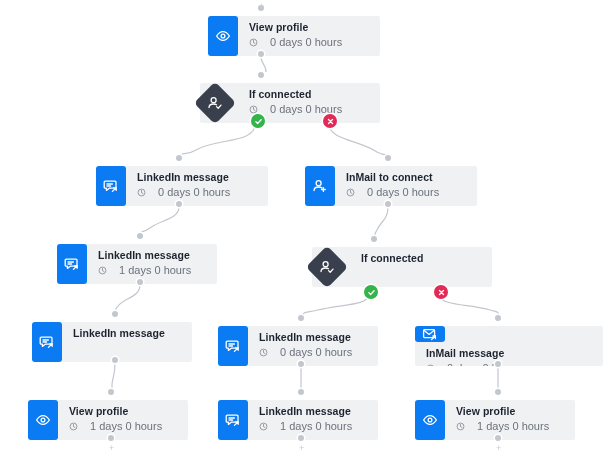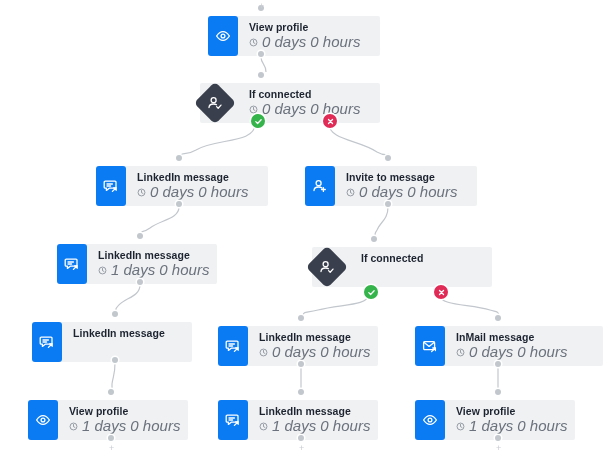--- a/index.html
+++ b/index.html
@@ -78,28 +78,27 @@
   .node .title {
     font-size: 10.5px;
     font-weight: bold;
     color: #1d2430;
     line-height: 13px;
     white-space: nowrap;
     letter-spacing: 0.05px;
   }
   .node .meta {
     margin-top: 2px;
-    font-size: 15px;
+    font-size: 11px;
     color: #6b727d;
     line-height: 12px;
     white-space: nowrap;
     display: flex;
     align-items: center;
-    gap: 4px;
-    font-style: italic;
+    gap: 12px;
   }
   .node .meta .clock-icon {
     display: inline-flex;
     width: 9px;
     height: 9px;
   }
   
   .badge {
     position: absolute;
     width: 14px;
@@ -215,21 +214,21 @@
       </div>
       <div class="node" style="left: 305px; top: 166px; width: 172px;">
         <div class="icon-box">
           <svg width="16" height="16" viewBox="0 0 16 16">
             <circle cx="6.6" cy="5.2" r="2.5" stroke="#ffffff" fill="none" stroke-width="1.3" stroke-linecap="round" stroke-linejoin="round"></circle>
             <path d="M2 12.6 C2 10.2 4.1 9 6.6 9 C8 9 9.2 9.4 10 10.1" stroke="#ffffff" fill="none" stroke-width="1.3" stroke-linecap="round" stroke-linejoin="round"></path>
             <path d="M11.4 9.6 V13.4 M9.5 11.5 H13.3" stroke="#ffffff" fill="none" stroke-width="1.3" stroke-linecap="round" stroke-linejoin="round"></path>
           </svg>
         </div>
         <div class="labels">
-          <div class="title">Invite to message</div>
+          <div class="title">InMail to connect</div>
           <div class="meta">
             <span class="clock-icon">
               <svg width="9" height="9" viewBox="0 0 12 12">
                 <circle cx="6" cy="6" r="4.6" fill="none" stroke="#7b828d" stroke-width="1"></circle>
                 <path d="M6 3.3 V6.2 L7.9 7.2" fill="none" stroke="#7b828d" stroke-width="1" stroke-linecap="round"></path>
               </svg>
             </span>
             <span>0 days 0 hours</span>
           </div>
         </div>
@@ -295,21 +294,21 @@
             <span class="clock-icon">
               <svg width="9" height="9" viewBox="0 0 12 12">
                 <circle cx="6" cy="6" r="4.6" fill="none" stroke="#7b828d" stroke-width="1"></circle>
                 <path d="M6 3.3 V6.2 L7.9 7.2" fill="none" stroke="#7b828d" stroke-width="1" stroke-linecap="round"></path>
               </svg>
             </span>
             <span>0 days 0 hours</span>
           </div>
         </div>
       </div>
-      <div class="node" style="left: 415px; top: 326px; width: 188px;">
+      <div class="node" style="left: 415px; top: 326px; width: 188px; flex-direction: column;">
         <div class="icon-box">
           <svg width="16" height="16" viewBox="0 0 16 16">
             <rect x="1.6" y="3.6" width="11" height="8" rx="1.1" stroke="#ffffff" fill="none" stroke-width="1.3" stroke-linecap="round" stroke-linejoin="round"></rect>
             <path d="M1.9 4.3 L7.1 8.4 L12.3 4.3" stroke="#ffffff" fill="none" stroke-width="1.3" stroke-linecap="round" stroke-linejoin="round"></path>
             <path d="M9.6 13.6 L13.4 10 M13.4 10 H10.8 M13.4 10 V12.5" stroke="#ffffff" fill="none" stroke-width="1.3" stroke-linecap="round" stroke-linejoin="round"></path>
           </svg>
         </div>
         <div class="labels">
           <div class="title">InMail message</div>
           <div class="meta">

